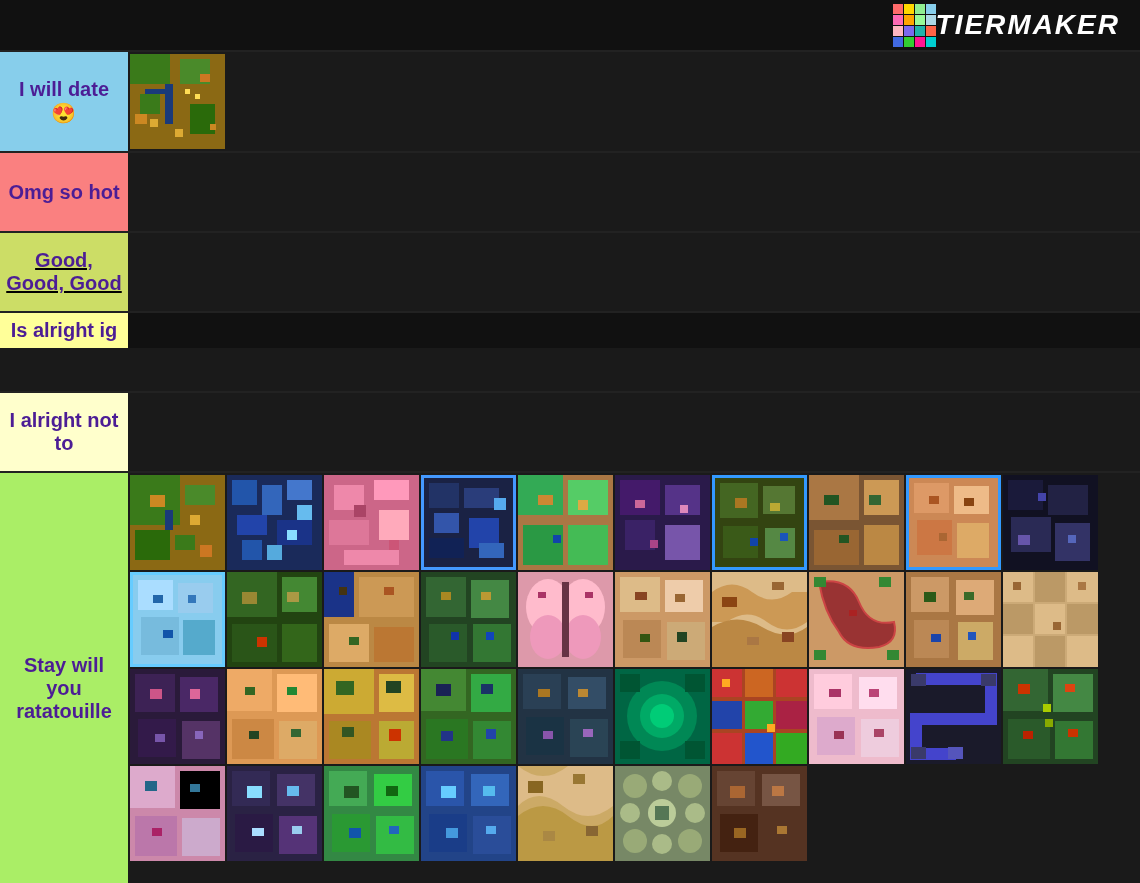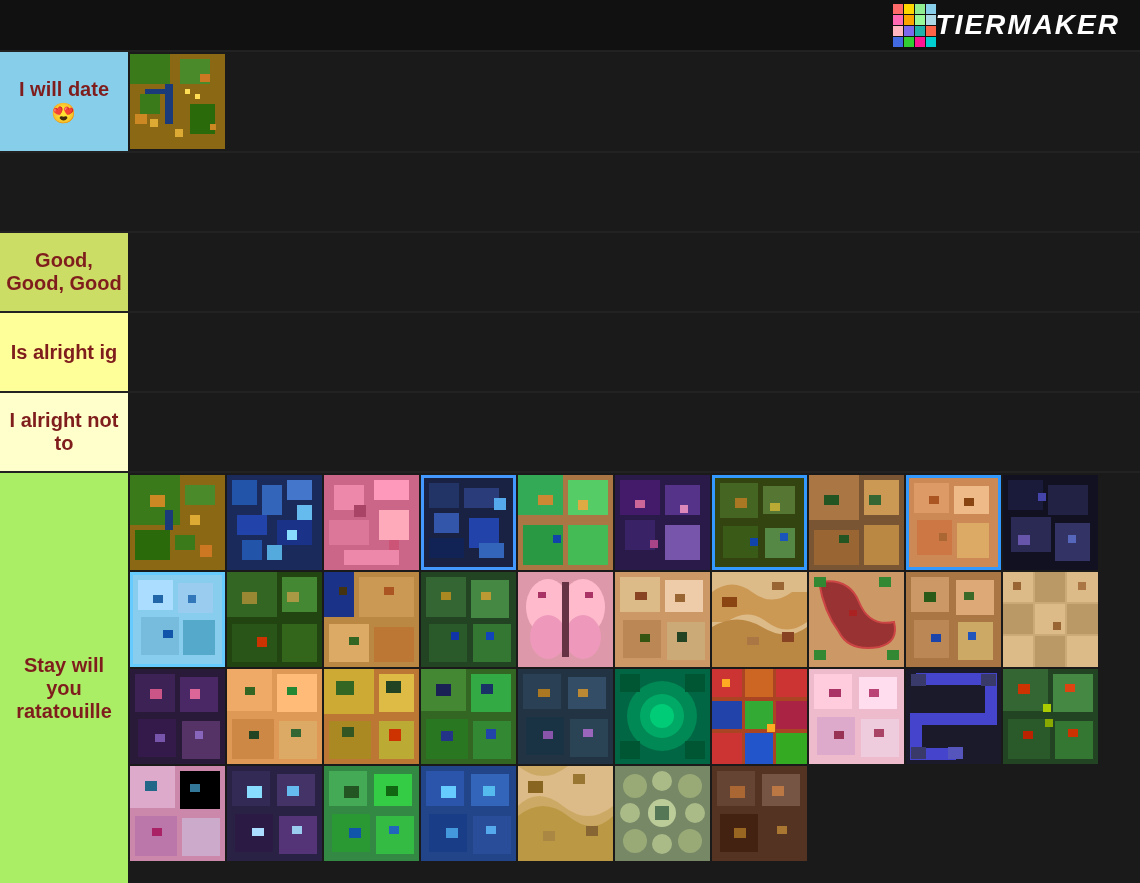--- a/index.html
+++ b/index.html
@@ -54,21 +54,21 @@
 
     .tier-label {
       width: 128px;
       min-width: 128px;
       display: flex;
       align-items: center;
       justify-content: center;
       text-align: center;
       font-size: 20px;
       font-weight: bold;
-      color: #7f1d1d;
+      color: #4c1d95;
       padding: 6px;
       word-break: break-word;
     }
 
     .tier-content {
       flex: 1;
       background: #1a1a1a;
       display: flex;
       flex-wrap: wrap;
       align-content: flex-start;
@@ -142,31 +142,34 @@
           <rect x="80" y="70" width="6" height="6" fill="#cc8822"></rect>
           <rect x="45" y="75" width="8" height="8" fill="#ddaa33"></rect>
           <rect x="55" y="35" width="5" height="5" fill="#ffdd55"></rect>
           <rect x="65" y="40" width="5" height="5" fill="#ffdd55"></rect>
         </svg>
       </div>
     </div>
   </div>
 
   <div class="tier-row" style="min-height:80px;">
+    <div class="tier-label" style="background:#FA8080;">
+      <span>Omg so hot</span>
+    </div>
     <div class="tier-content"></div>
   </div>
 
-  <div class="tier-row" style="min-height:80px;">
+  <div class="tier-row" style="min-height:80px;text-decoration:underline;">
     <div class="tier-label" style="background:#CCDD66;">
       <span>Good, Good, Good</span>
     </div>
     <div class="tier-content"></div>
   </div>
 
-  <div class="tier-row" style="min-height:80px;">
+  <div class="tier-row" style="min-height:80px;flex-direction:column;">
     <div class="tier-label" style="background:#FFFF99;">
       <span>Is alright ig</span>
     </div>
     <div class="tier-content"></div>
   </div>
 
   <div class="tier-row" style="min-height:80px;">
     <div class="tier-label" style="background:#FFFFCC;">
       <span>I alright not to</span>
     </div>

